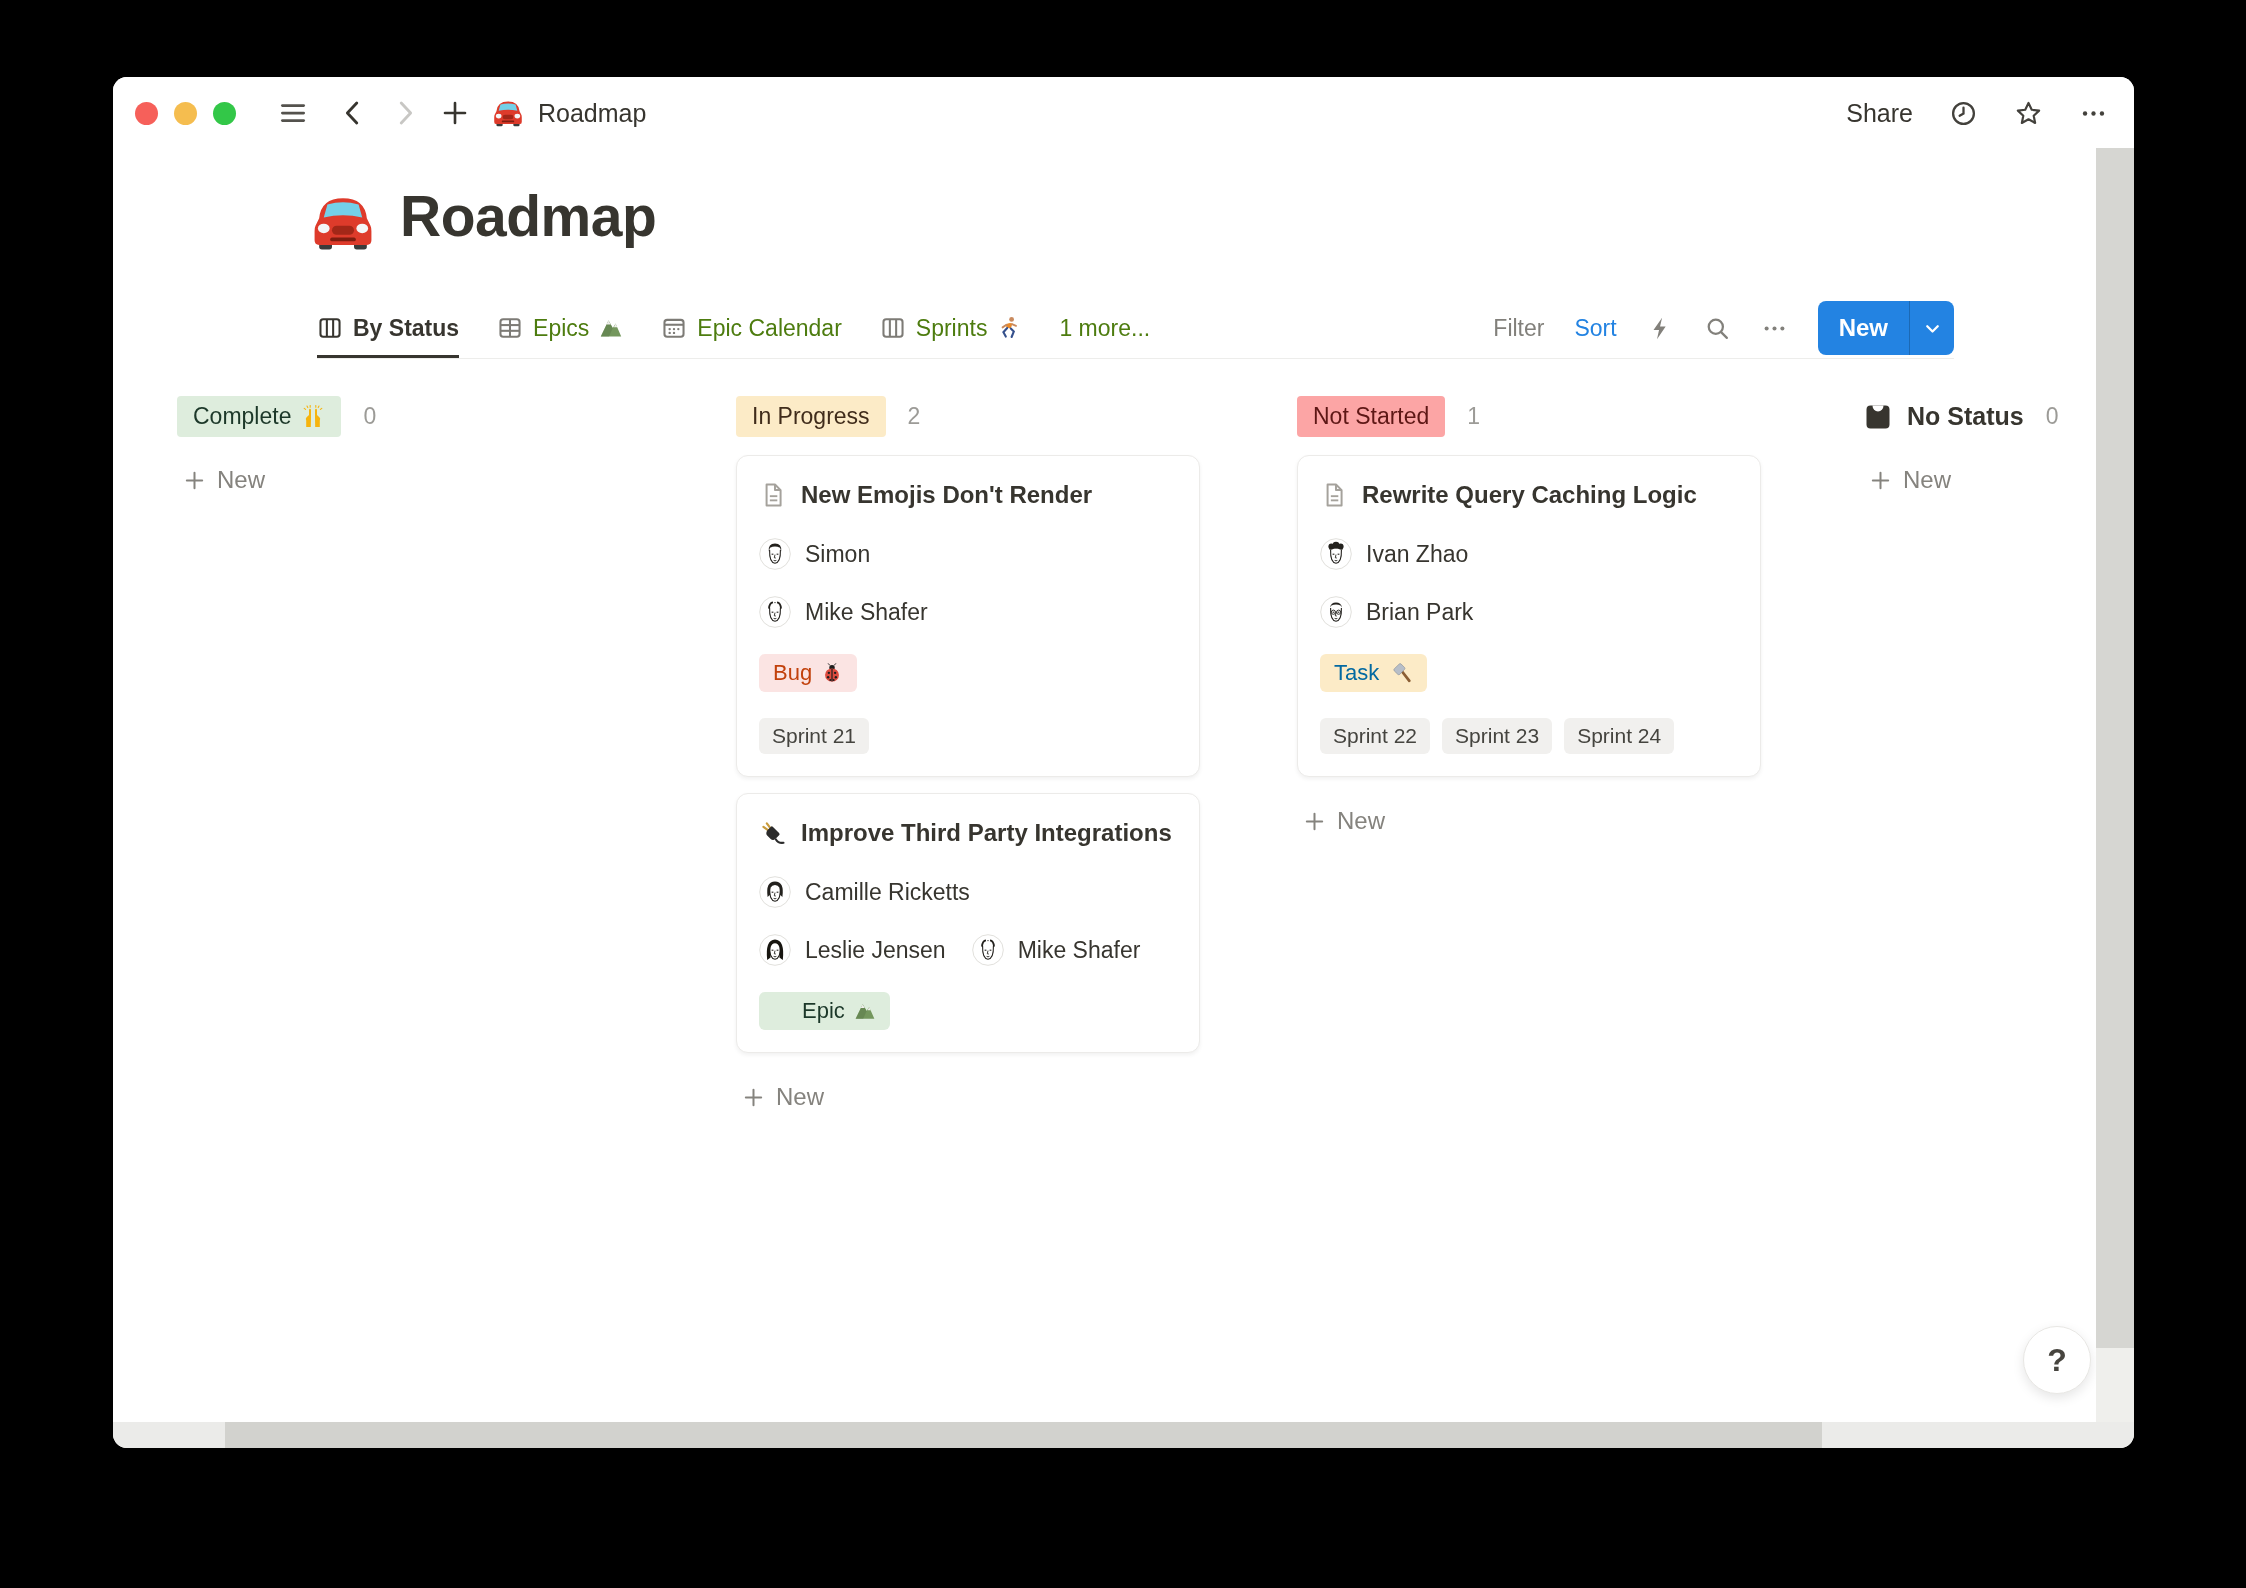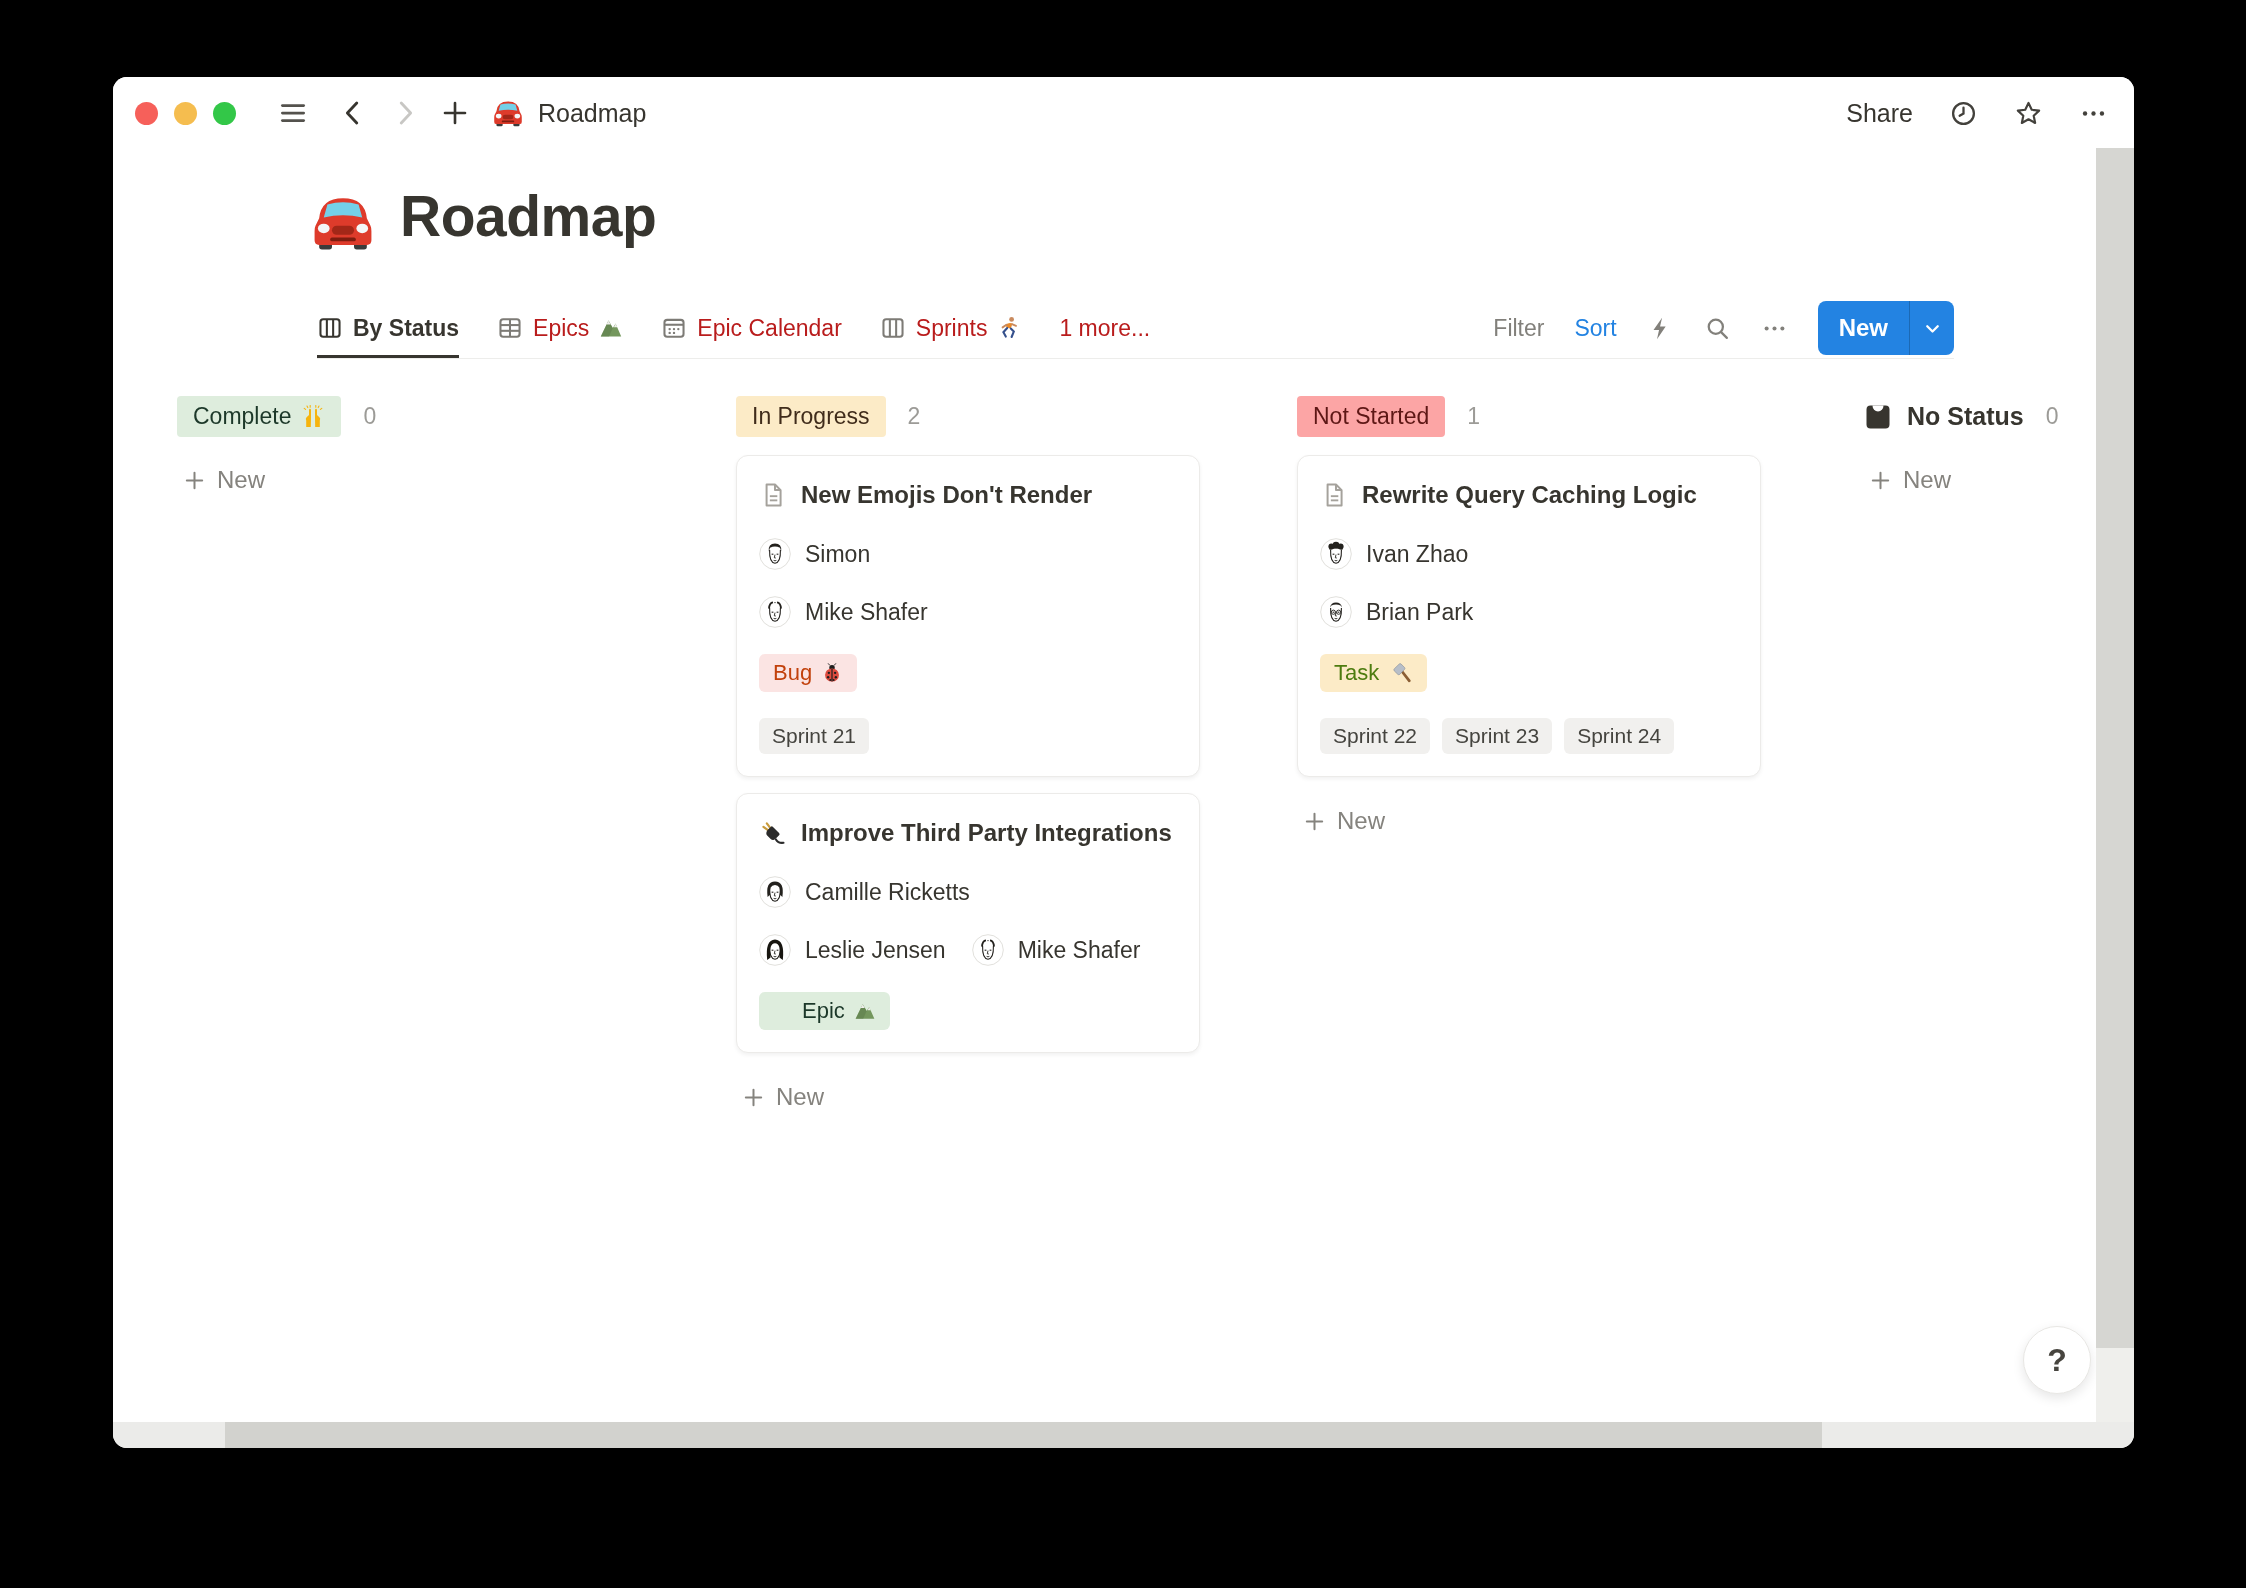--- a/index.html
+++ b/index.html
@@ -31,21 +31,21 @@
   .tb-right{position:absolute;right:26px;top:0;height:72px;display:flex;align-items:center;gap:36px;color:#37352F;}
   .share{font-size:25px;}
   .tb-right .ic{width:29px;height:29px;color:#43413C;}
 
   
   .page-emoji{position:absolute;left:197px;top:112px;width:66px;height:66px;}
   .page-title{position:absolute;left:287px;top:106px;margin:0;font-size:57px;font-weight:700;letter-spacing:-.5px;color:#37352F;}
 
   
   .tabsbar{position:absolute;left:204px;right:180px;top:221px;height:60px;border-bottom:1px solid #EDEDEB;display:flex;align-items:center;}
-  .tab{display:flex;align-items:center;gap:10px;margin-right:38px;font-size:23px;color:#b91c1c;height:100%;}
+  .tab{display:flex;align-items:center;gap:10px;margin-right:38px;font-size:23px;color:#4d7c0f;height:100%;}
   .tab .ic{width:26px;height:26px;color:#7D7B76;}
   .tab .emj{width:24px;height:24px;}
   .tab.active{color:#37352F;font-weight:600;box-shadow:inset 0 -3px 0 #37352F;}
   .tab.active .ic{color:#37352F;}
   .toolbar{margin-left:auto;display:flex;align-items:center;gap:30px;height:100%;}
   .tool-lbl{font-size:23px;color:#82807B;}
   .tool-lbl.sort{color:#2383E2;}
   .toolbar .ic{width:27px;height:27px;color:#82807B;}
   .new-btn{display:flex;align-items:stretch;background:#2383E2;border-radius:8px;height:54px;color:#fff;overflow:hidden;}
   .new-main{display:flex;align-items:center;padding:0 21px;font-size:24px;font-weight:600;}
@@ -74,21 +74,21 @@
   .card.second{margin-top:16px;}
   .card-title{display:flex;align-items:center;gap:14px;font-size:24px;font-weight:600;color:#37352F;line-height:34px;}
   .card-title .ic{width:28px;height:28px;color:#A5A29C;flex:none;}
   .card-title .emj{width:28px;height:28px;flex:none;}
   .prow{display:flex;align-items:center;gap:26px;min-height:32px;}
   .person{display:flex;align-items:center;gap:14px;font-size:23px;color:#37352F;}
   .av{width:32px;height:32px;flex:none;}
   .tagrow{display:flex;}
   .tag{display:inline-flex;align-items:center;gap:9px;font-size:22px;font-weight:500;padding:6px 14px;border-radius:6px;}
   .tag.red{background:#FBE4E3;color:#c2410c;}
-  .tag.yellow{background:#FCEBC7;color:#4d7c0f;gap:12px;}
+  .tag.yellow{background:#FCEBC7;color:#0369a1;gap:12px;}
   .tag.green{background:#DEEDDD;color:#1C3829;padding-left:43px;}
   .tag .emj{width:22px;height:22px;}
   .sprints{display:flex;gap:12px;}
   .sprint{background:#F1F0EE;color:#45443F;font-size:21px;padding:6px 13px;border-radius:6px;}
   .addnew{display:flex;align-items:center;gap:11px;color:#85837E;font-size:24px;padding-left:6px;margin-top:26px;}
   .addnew .ic{width:23px;height:23px;color:#85837E;}
   .addnew.after-cards{margin-top:30px;}
 
   
   .help-btn{position:absolute;left:1910px;top:1249px;width:66px;height:66px;border-radius:50%;

